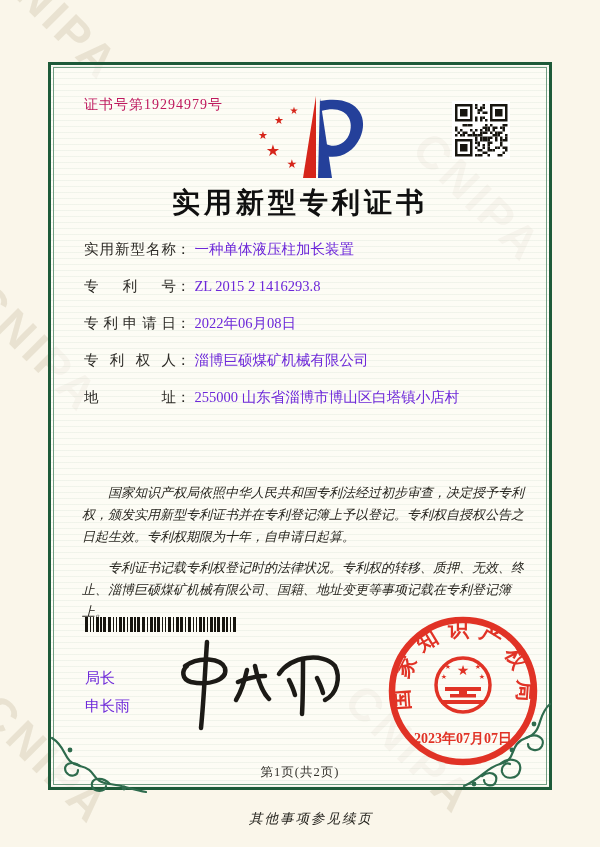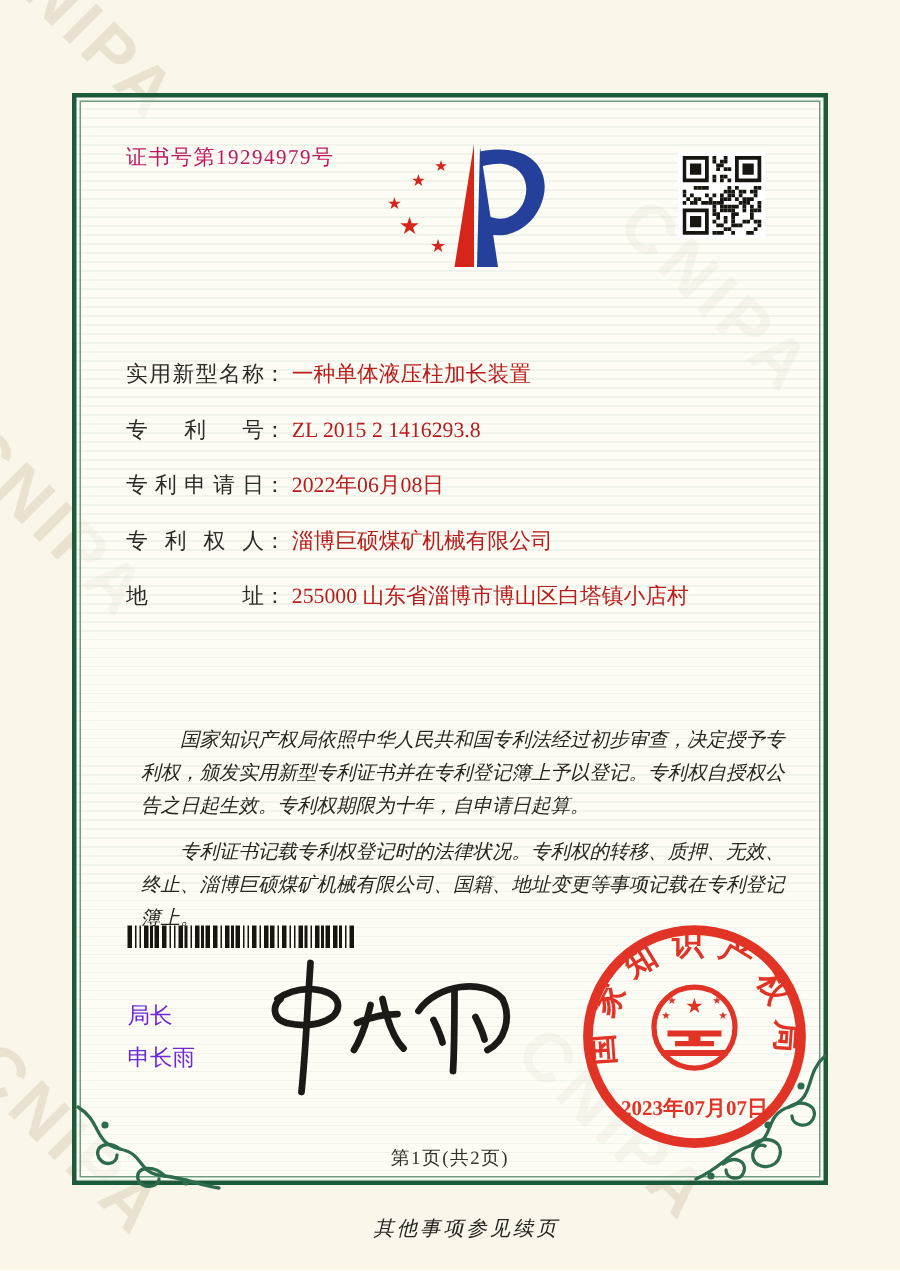--- a/index.html
+++ b/index.html
@@ -49,25 +49,25 @@
     display:inline-block;width:92px;
     text-align:justify;text-align-last:justify;
     vertical-align:top;
   }
   .flabel2{
     display:inline-block;width:84px;
     text-align:justify;text-align-last:justify;
     vertical-align:top;
   }
   .colon{display:inline-block;margin-right:4px;}
-  .fvalue{color:#b91c1c;}
+  .fvalue{color:#6d28d9;}
   .pair1{display:inline-block;width:232px;}
   #paragraphs{left:82px;top:482px;width:442px;font-size:13px;line-height:1.68;
     font-style:italic;color:#27251f;}
-  #paragraphs p{margin:0 0 10px 12px;text-indent:2em;}
+  #paragraphs p{margin:0 0 10px 0;text-indent:2em;}
   #barcode{left:85px;top:617px;width:160px;height:15px;display:flex;align-items:stretch;}
   #barcode span{display:inline-block;background:#17150f;height:100%;}
   #signer{left:85px;top:664px;font-family:"Liberation Sans","DejaVu Sans",sans-serif;
     font-weight:normal;font-size:15px;color:#6d28d9;line-height:28px;}
   #page-num{left:48px;top:764px;width:504px;text-align:center;font-size:12.5px;color:#33312c;letter-spacing:1px;}
   #footer-note{left:11px;top:810px;width:600px;text-align:center;font-size:13.5px;
     font-style:italic;color:#23221d;letter-spacing:2px;}
   svg{display:block;}
 </style>
 </head>
@@ -224,20 +224,21 @@
         <rect x="5" y="5" width="7.5" height="7.5" fill="#17150f"></rect>
         <rect x="35" y="0" width="17.5" height="17.5" fill="#17150f"></rect>
         <rect x="37.5" y="2.5" width="12.5" height="12.5" fill="#ffffff"></rect>
         <rect x="40" y="5" width="7.5" height="7.5" fill="#17150f"></rect>
         <rect x="0" y="35" width="17.5" height="17.5" fill="#17150f"></rect>
         <rect x="2.5" y="37.5" width="12.5" height="12.5" fill="#ffffff"></rect>
         <rect x="5" y="40" width="7.5" height="7.5" fill="#17150f"></rect>
       </svg>
   </div>
 
+  <div class="abs" id="title">实用新型专利证书</div>
 
   <div class="abs" id="fields">
     <div class="frow">
       <span class="flabel">实用新型名称</span><span class="colon">：</span><span class="fvalue">一种单体液压柱加长装置</span>
     </div>
     <div class="frow">
       <span class="flabel">专利号</span><span class="colon">：</span><span class="fvalue">ZL 2015 2 1416293.8</span>
     </div>
     <div class="frow">
       <span class="flabel">专利申请日</span><span class="colon">：</span><span class="fvalue">2022年06月08日</span>

